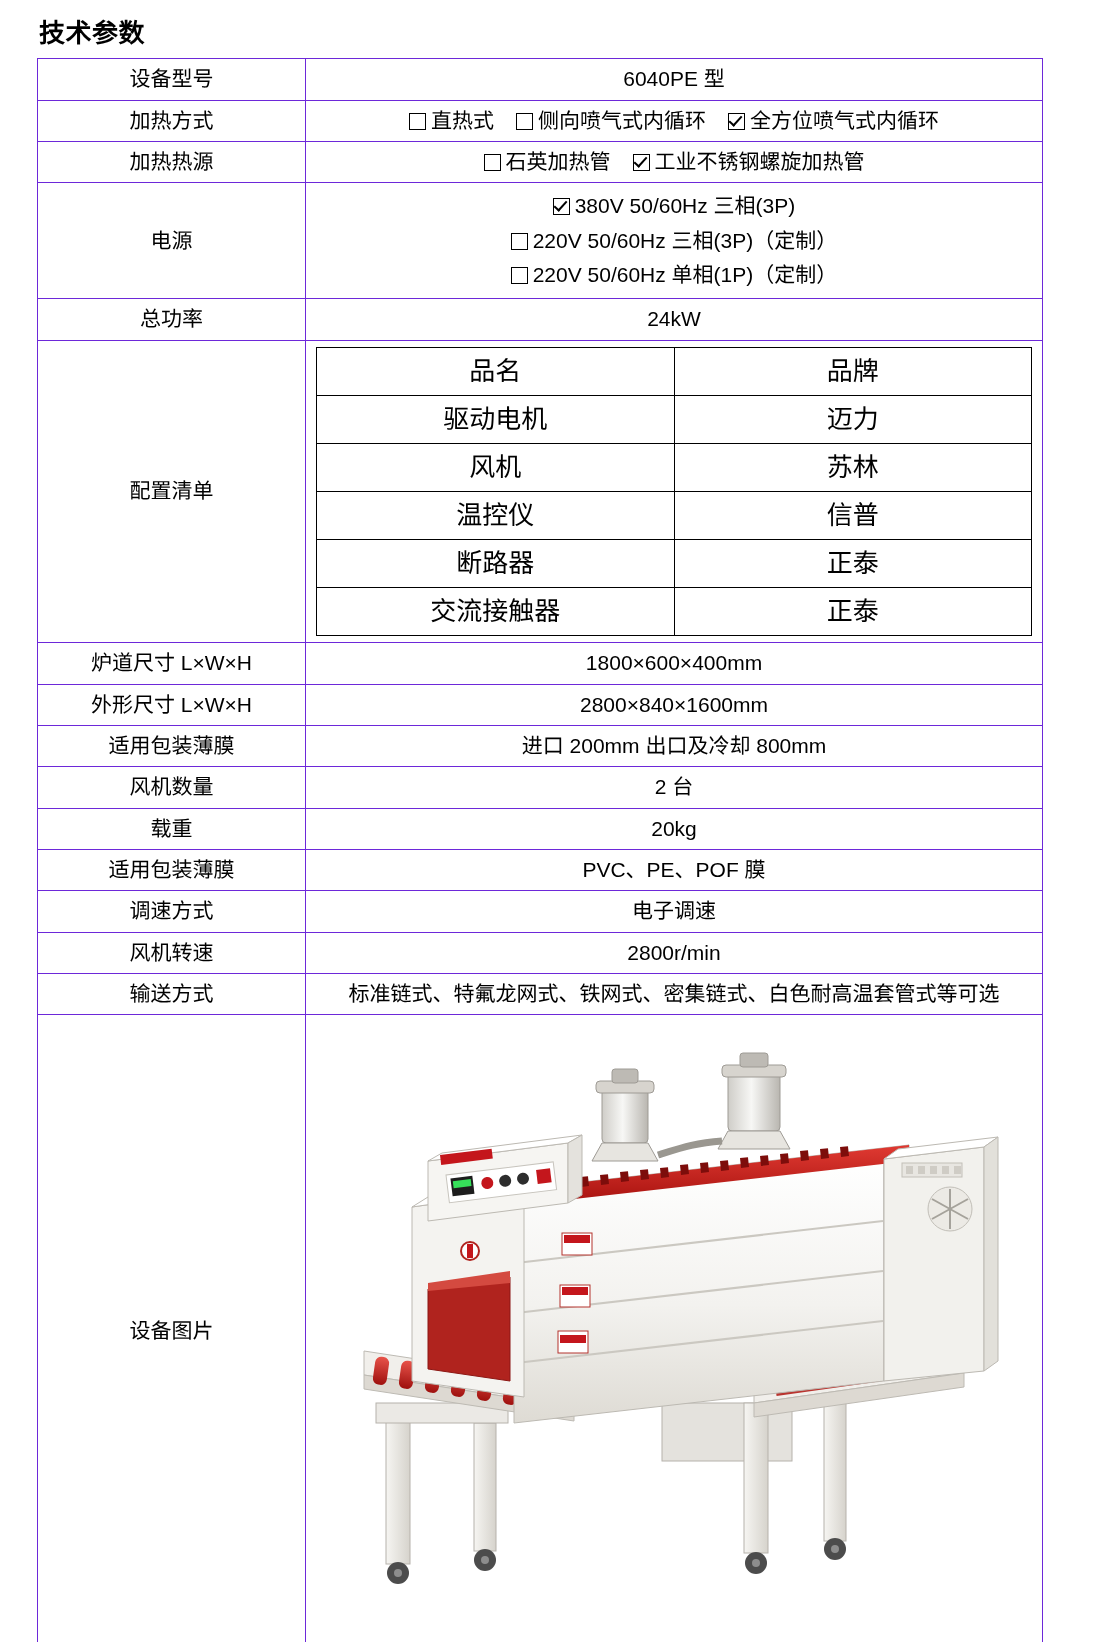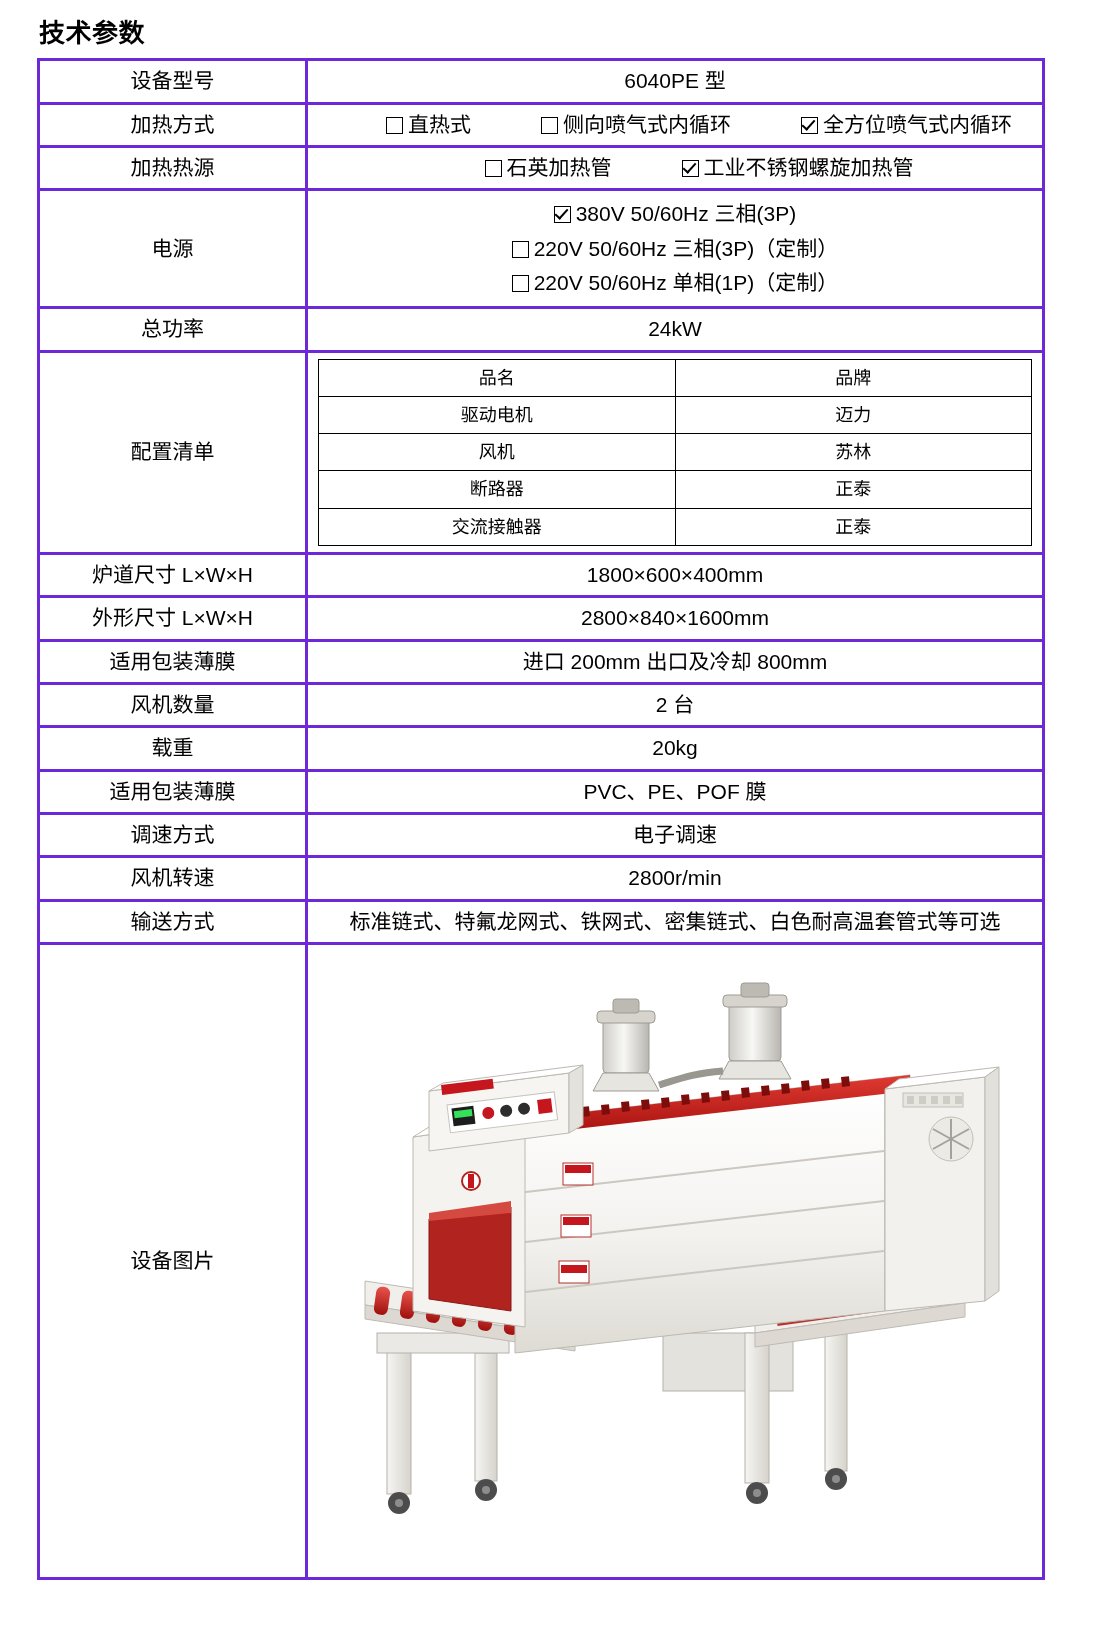--- a/index.html
+++ b/index.html
@@ -25,21 +25,21 @@
     line-height: 1.2;
     margin: 6px 0 9px 2px;
     letter-spacing: 0.5px;
   }
   table.spec {
     width: 1005px;
     border-collapse: collapse;
     table-layout: fixed;
   }
   table.spec td {
-    border: 3px solid #6d28d9;
+    border: 1px solid #6d28d9;
     font-size: 21px;
     line-height: 1.35;
     padding: 6px 10px;
     vertical-align: middle;
   }
   .lbl {
     width: 268px;
     text-align: center;
     white-space: nowrap;
   }
@@ -73,33 +73,32 @@
     width: 5px;
     height: 11px;
     border: solid #000;
     border-width: 0 2px 2px 0;
     transform: rotate(42deg);
   }
   .opt {
     margin-right: 22px;
     white-space: nowrap;
     display: inline-block;
-    margin-left: 48px;
   }
   .opt:last-child { margin-right: 0; }
 
   
   table.inner {
     width: 100%;
     border-collapse: collapse;
     table-layout: fixed;
   }
   table.inner td {
     border: 1px solid #000;
-    font-size: 18px;
+    font-size: 26px;
     text-align: center;
     padding: 6px 4px;
     line-height: 1.35;
   }
   td.nested {
     padding: 0;
     border: none;
   }
   td.nested-label {
     text-align: center;
@@ -183,20 +182,24 @@
                 <td>品名</td>
                 <td>品牌</td>
               </tr>
               <tr>
                 <td>驱动电机</td>
                 <td>迈力</td>
               </tr>
               <tr>
                 <td>风机</td>
                 <td>苏林</td>
+              </tr>
+              <tr>
+                <td>温控仪</td>
+                <td>信普</td>
               </tr>
               <tr>
                 <td>断路器</td>
                 <td>正泰</td>
               </tr>
               <tr>
                 <td>交流接触器</td>
                 <td>正泰</td>
               </tr>
             </tbody>

